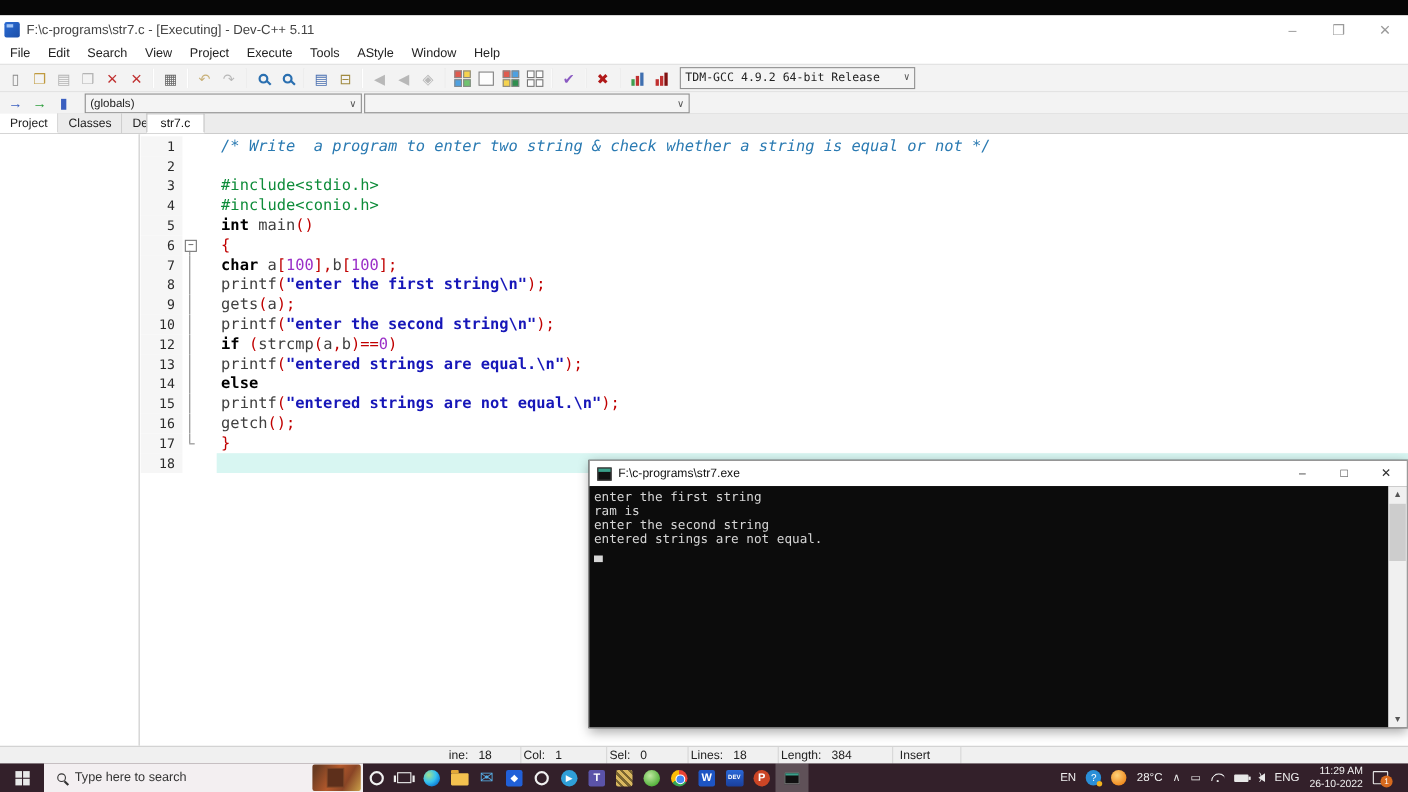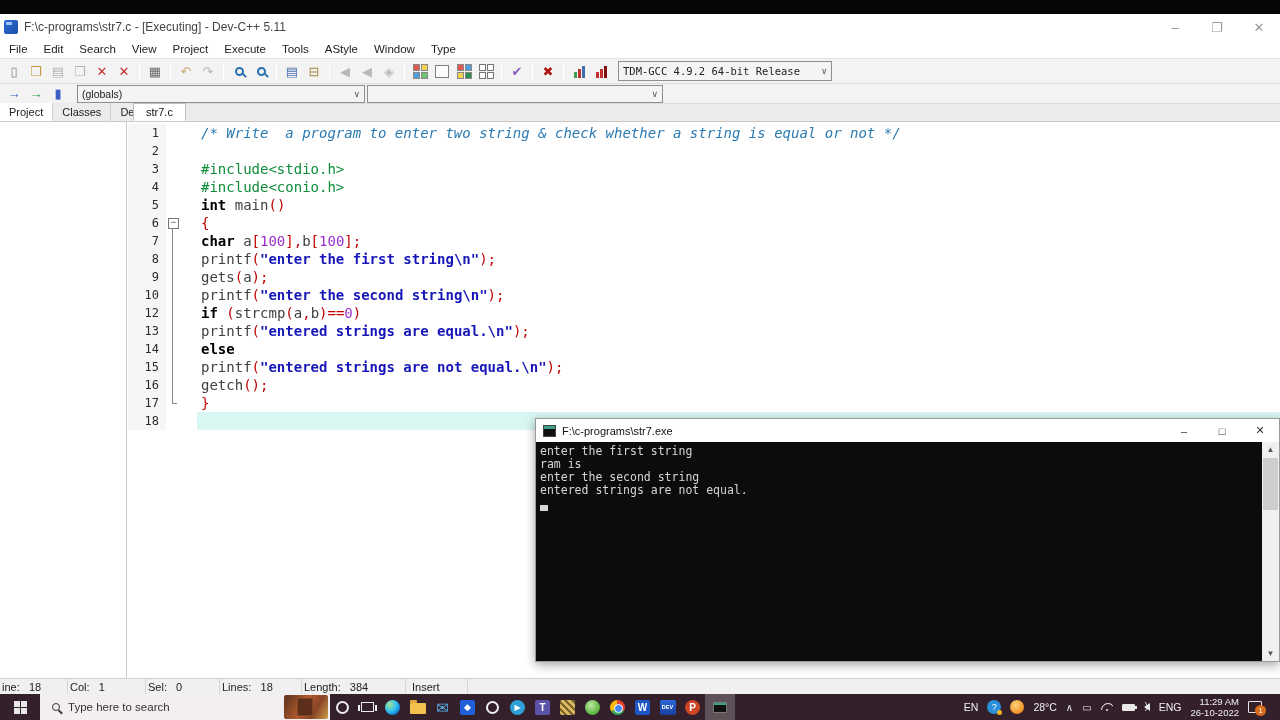--- a/index.html
+++ b/index.html
@@ -32,21 +32,21 @@
   .grid-ic span { width:7px; height:7px; border:1px solid #888; }
   .outline-grid span { background:#fdfdfd !important; border:1px solid #777; }
   .square-ic { width:14px; height:13px; background:#fdfdfd; border:1px solid #808080; }
   .bars-ic { display:flex; align-items:flex-end; gap:1px; height:13px; }
   .bars-ic i { width:3px; display:block; }
   .mag { width:9px; height:9px; border:2px solid #2a6fb0; border-radius:50%; position:relative; }
   .mag::after { content:""; position:absolute; width:6px; height:2px; background:#2a6fb0; transform:rotate(45deg); right:-5px; bottom:-2px; }
   .combo { height:20px; background:#f4f4f4; border:1px solid #8f8f8f; display:flex; align-items:center; font-size:10.5px; color:#222; padding:0 4px; position:relative; }
   .combo .chev { margin-left:auto; color:#555; font-size:9px; }
   #compiler-combo { width:214px; margin-left:6px; font-family:"DejaVu Sans Mono", monospace; }
-  #globals-combo { width:288px; margin-left:8px; height:18px; }
+  #globals-combo { width:252px; margin-left:8px; height:18px; }
   #members-combo { width:296px; margin-left:2px; height:18px; }
 
   
   #tabrow { left:0; top:104px; width:1280px; height:18px; background:#ececec; border-bottom:1px solid #c9c9c9; display:flex; align-items:flex-end; }
   .panel-tab { font-size:11px; color:#222; padding:2px 9px 2px 9px; border-right:1px solid #cfcfcf; background:#ececec; height:18px; display:flex; align-items:center; }
   .panel-tab.active { background:#fff; border-bottom:1px solid #fff; }
   #file-tab { margin-left:6px; font-size:11px; color:#111; background:#fff; border:1px solid #c0c0c0; border-bottom:1px solid #fff; padding:2px 12px; height:18px; display:flex; align-items:center; }
 
   
   #main { left:0; top:122px; width:1280px; height:556px; background:#fff; }
@@ -80,21 +80,21 @@
   .con-btn { width:38px; height:100%; display:flex; align-items:center; justify-content:center; color:#333; font-size:11px; }
   #console-body { left:0; top:23px; width:726px; height:219px; background:#0c0c0c; padding:3px 0 0 4px; }
   .con-line { font-family:"DejaVu Sans Mono", monospace; font-size:11.5px; line-height:13px; color:#d6d6d6; white-space:pre; }
   #con-cursor { display:block; width:8px; height:6px; background:#d6d6d6; margin-top:8px; }
   #console-scrollbar { right:0; top:23px; width:17px; height:219px; background:#f0f0f0; }
   .scroll-arrow { width:17px; height:15px; display:flex; align-items:center; justify-content:center; color:#555; font-size:8px; }
   #scroll-thumb { position:absolute; top:16px; left:1px; width:15px; height:52px; background:#cdcdcd; }
   #scroll-down { position:absolute; bottom:0; }
 
   
-  #statusbar { left:0; top:678px; width:1280px; height:16px; background:#f0f0f0; border-top:1px solid #d0d0d0; display:flex; align-items:center; }
+  #statusbar { left:0; top:678px; width:1280px; height:16px; background:#f0f0f0; border-top:1px solid #d0d0d0; display:flex; align-items:center;justify-content:center; }
   .seg { font-size:11px; color:#222; white-space:pre; height:100%; display:flex; align-items:center; border-right:1px solid #d6d6d6; padding-left:2px; }
   .seg:nth-child(1){ width:68px; }
   .seg:nth-child(2){ width:78px; }
   .seg:nth-child(3){ width:74px; }
   .seg:nth-child(4){ width:82px; }
   .seg:nth-child(5){ width:104px; }
   .seg:nth-child(6){ width:62px; padding-left:6px; }
   .seg:nth-child(7){ flex:1; border-right:none; padding-left:6px; }
 
   
@@ -167,21 +167,21 @@
   <div id="menubar" class="abs">
       <span class="menu-item">File</span>
       <span class="menu-item">Edit</span>
       <span class="menu-item">Search</span>
       <span class="menu-item">View</span>
       <span class="menu-item">Project</span>
       <span class="menu-item">Execute</span>
       <span class="menu-item">Tools</span>
       <span class="menu-item">AStyle</span>
       <span class="menu-item">Window</span>
-      <span class="menu-item">Type</span>
+      <span class="menu-item">Help</span>
     </div>
 
   <div id="toolbar1" class="abs">
       <div class="tbicon">
         <span class="glyph" style="color: rgb(138, 138, 138);">▯</span>
       </div>
       <div class="tbicon">
         <span class="glyph" style="color: rgb(192, 154, 62);">❐</span>
       </div>
       <div class="tbicon">

